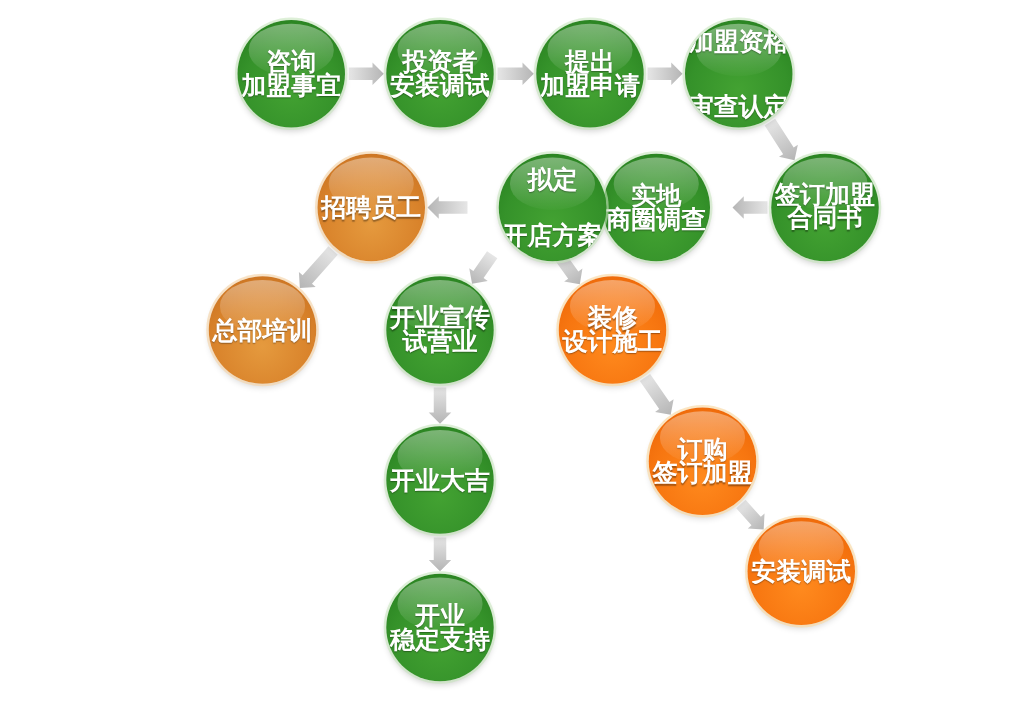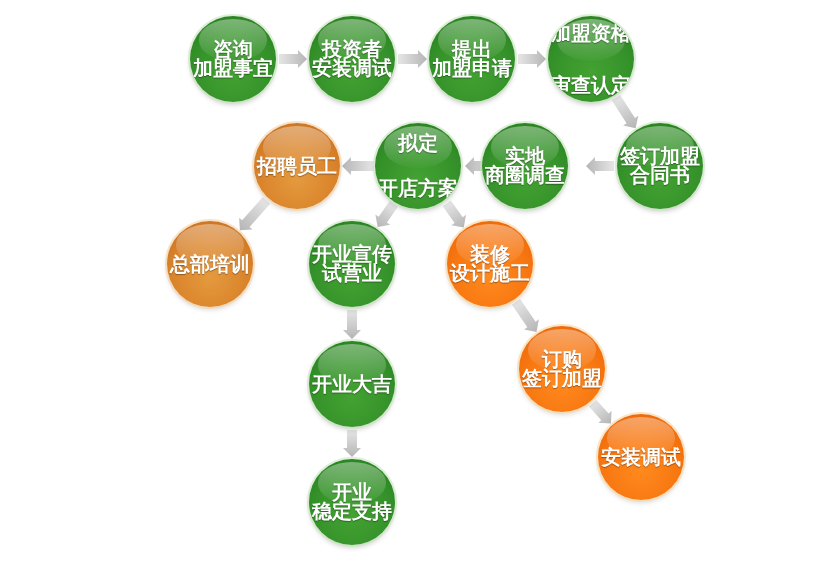--- a/index.html
+++ b/index.html
@@ -97,21 +97,21 @@
       <span>审查认定</span>
     </div>
   <div class="node green" style="left: 617px; top: 123px; font-family: Liberation Serif, serif;">
       <span>签订加盟</span>
       <span>合同书</span>
     </div>
   <div class="node green" style="left: 482px; top: 123px;">
       <span>实地</span>
       <span>商圈调查</span>
     </div>
-  <div class="node green" style="left: 375px; top: 123px; gap: 26px;">
+  <div class="node green" style="left: 399px; top: 123px; gap: 26px;">
       <span>拟定</span>
       <span>开店方案</span>
     </div>
   <div class="node amber" style="left: 254px; top: 123px;">
       <span>招聘员工</span>
     </div>
   <div class="node amber" style="left: 167px; top: 221px;">
       <span>总部培训</span>
     </div>
   <div class="node green" style="left: 309px; top: 221px;">

